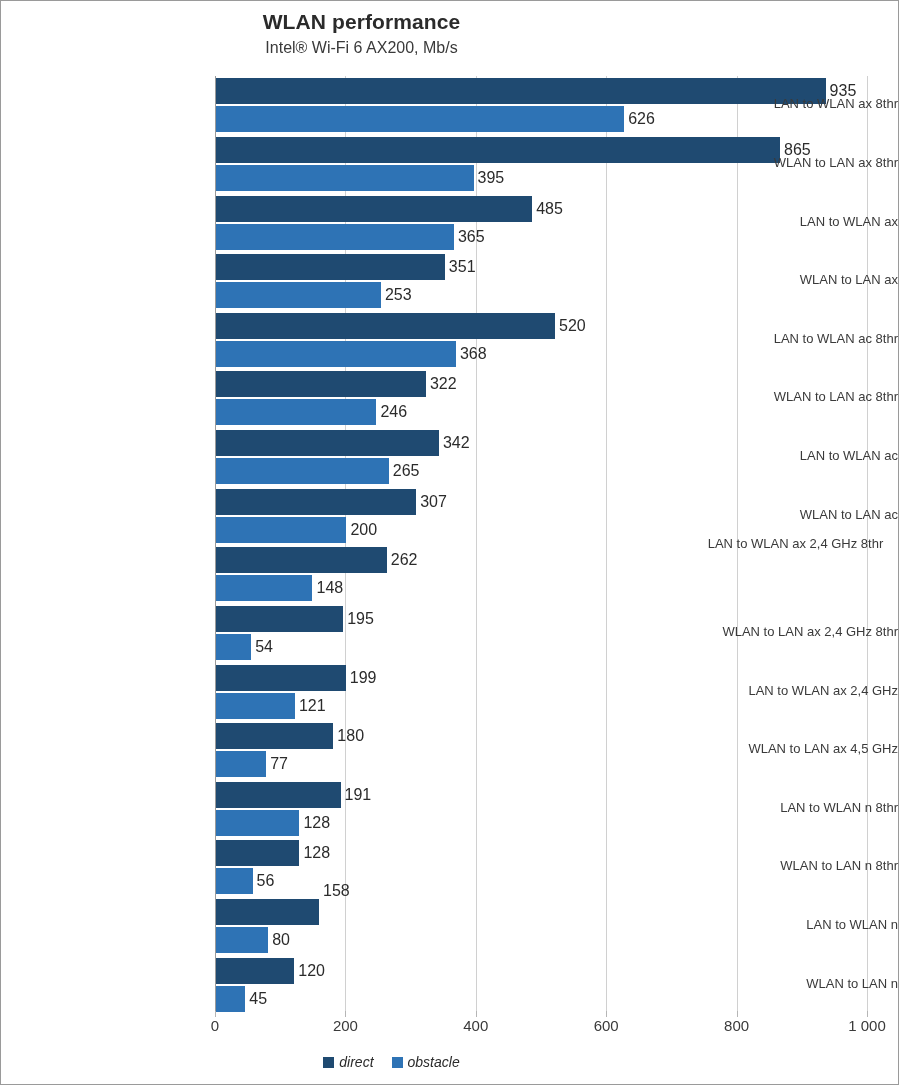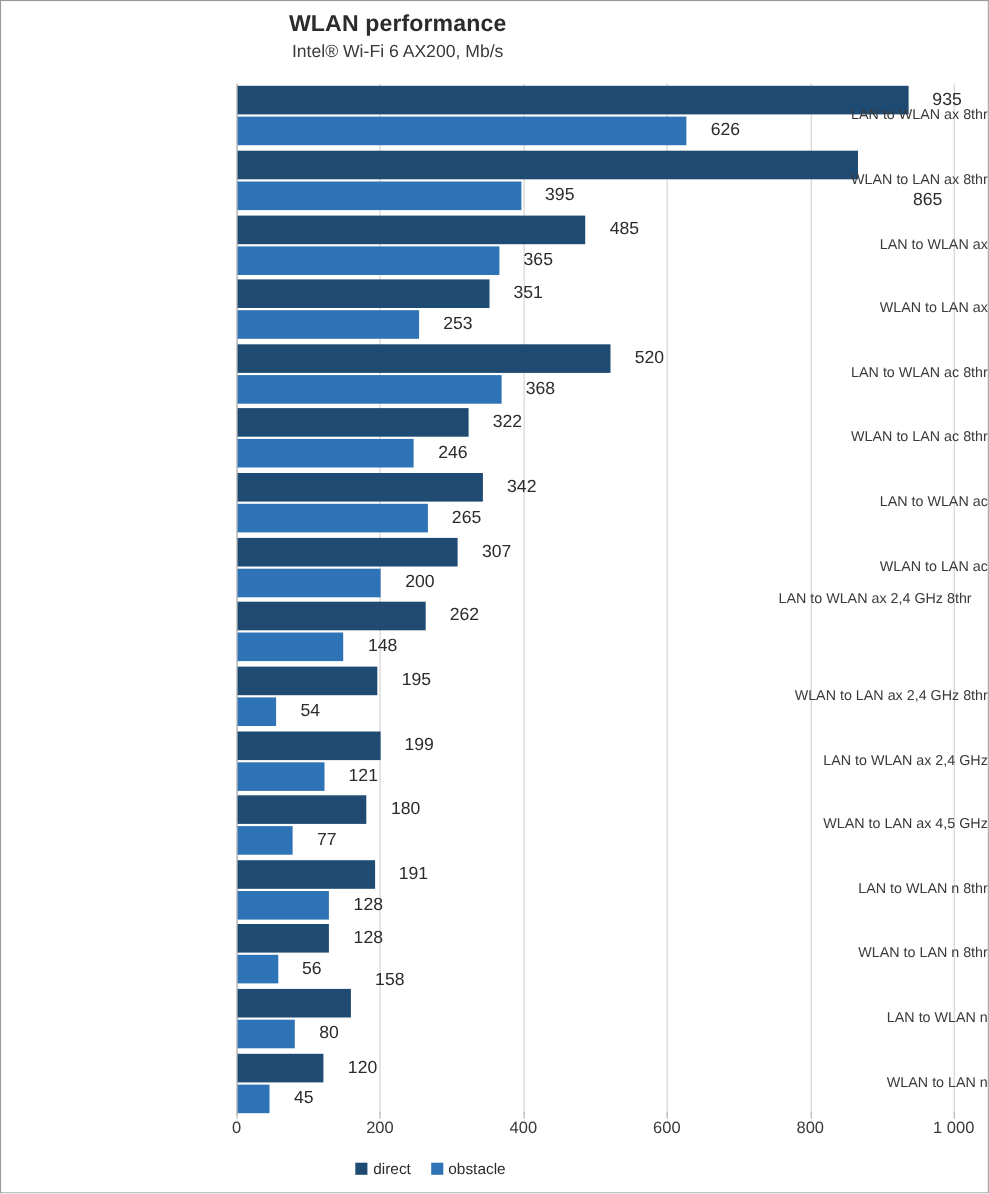--- a/index.html
+++ b/index.html
@@ -71,21 +71,21 @@
   }
   .bar.direct   { background: #1F4A71; }
   .bar.obstacle { background: #2E73B5; }
   .bar-value {
     position: absolute;
     height: 26px;
     line-height: 26px;
     font-size: 16px;
     color: #2b2b2b;
     white-space: nowrap;
-    padding-left: 22px;
+    padding-left: 4px;
   }
 
   .cat-label {
     position: absolute;
     right: 0;
     width: 205px;
     text-align: right;
     font-size: 13px;
     color: #3a3a3a;
     white-space: nowrap;
@@ -116,20 +116,21 @@
 
   .legend {
     position: absolute;
     left: 0;
     top: 1053px;
     width: 781px;
     display: flex;
     justify-content: center;
     align-items: center;
     gap: 18px;
+    font-style: italic;
   }
   .legend-item {
     display: flex;
     align-items: center;
     gap: 5px;
     font-size: 14px;
     color: #2b2b2b;
   }
   .legend-swatch {
     width: 11px;
@@ -152,21 +153,21 @@
   <div class="gridline" style="left: 130.4px;"></div>
       <div class="gridline" style="left: 260.8px;"></div>
       <div class="gridline" style="left: 391.2px;"></div>
       <div class="gridline" style="left: 521.6px;"></div>
       <div class="gridline" style="left: 652px;"></div>
       <div class="bar direct" style="top: 2.3125px; width: 609.62px; background: rgb(31, 74, 113);"></div>
       <div class="bar-value" style="top: 2.3125px; left: 610.62px;">935</div>
       <div class="bar obstacle" style="top: 30.3125px; width: 408.152px; background: rgb(46, 115, 181);"></div>
       <div class="bar-value" style="top: 30.3125px; left: 409.152px;">626</div>
       <div class="bar direct" style="top: 60.9375px; width: 563.98px; background: rgb(31, 74, 113);"></div>
-      <div class="bar-value" style="top: 60.9375px; left: 593px; margin-top: 32px;">865</div>
+      <div class="bar-value" style="top: 60.9375px; left: 565px;">865</div>
       <div class="bar obstacle" style="top: 88.9375px; width: 257.54px; background: rgb(46, 115, 181);"></div>
       <div class="bar-value" style="top: 88.9375px; left: 258.54px;">395</div>
       <div class="bar direct" style="top: 119.562px; width: 316.22px; background: rgb(31, 74, 113);"></div>
       <div class="bar-value" style="top: 119.562px; left: 317.22px;">485</div>
       <div class="bar obstacle" style="top: 147.562px; width: 237.98px; background: rgb(46, 115, 181);"></div>
       <div class="bar-value" style="top: 147.562px; left: 238.98px;">365</div>
       <div class="bar direct" style="top: 178.188px; width: 228.852px; background: rgb(31, 74, 113);"></div>
       <div class="bar-value" style="top: 178.188px; left: 229.852px;">351</div>
       <div class="bar obstacle" style="top: 206.188px; width: 164.956px; background: rgb(46, 115, 181);"></div>
       <div class="bar-value" style="top: 206.188px; left: 165.956px;">253</div>

